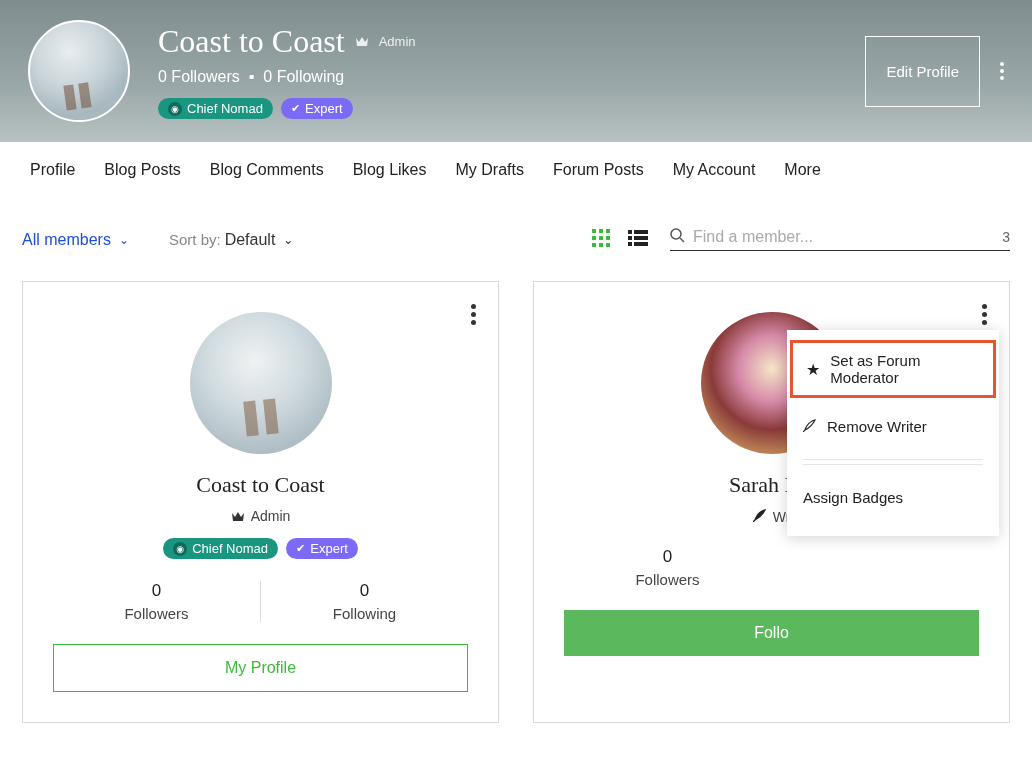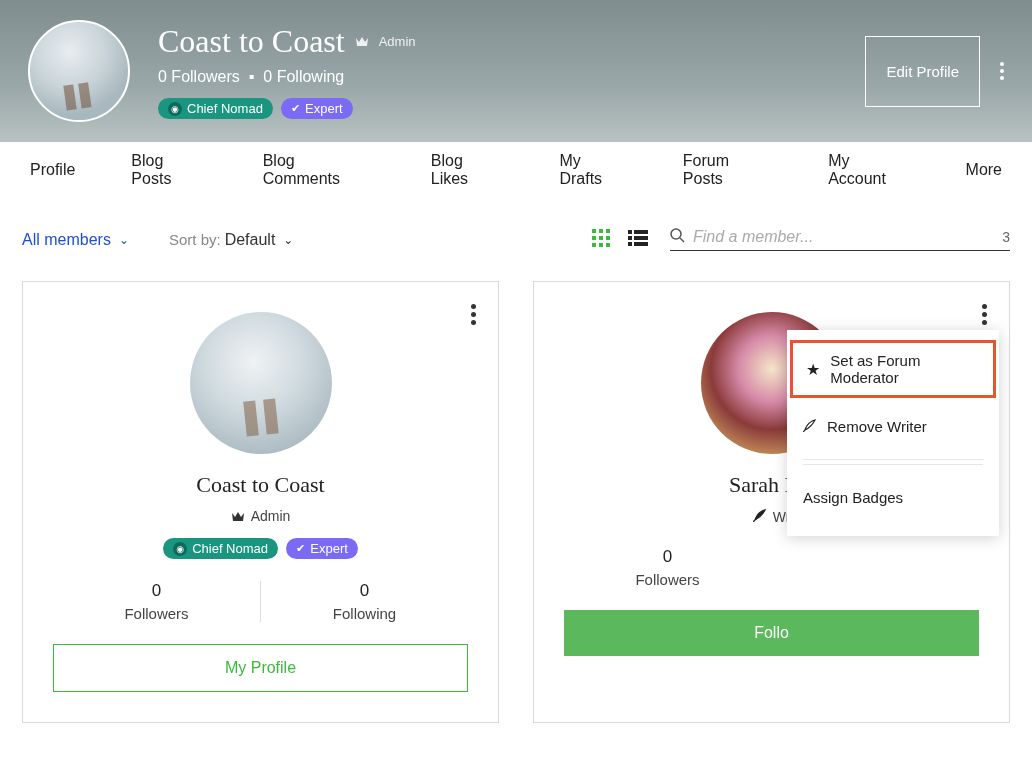--- a/index.html
+++ b/index.html
@@ -34,36 +34,36 @@
   .badge { display:inline-flex; align-items:center; gap:5px; padding: 3px 10px; border-radius: 12px; font-size: 13px; color:#fff; }
   .badge-nomad { background: #1a9580; }
   .badge-expert { background: #7a6af6; }
   .badge-icon-circle { width:14px; height:14px; border-radius:50%; background:#0d6b5c; display:inline-flex; align-items:center; justify-content:center; font-size:9px; }
   .badge-icon-check { font-size:11px; }
   .header-actions { display:flex; align-items:center; gap:20px; }
   .edit-profile-btn { border:1px solid #fff; background:transparent; color:#fff; padding: 26px 20px; font-size: 15px; cursor:pointer; }
   .kebab-icon { color:#fff; font-size: 20px; cursor:pointer; display:flex; flex-direction:column; gap:3px; align-items:center; }
   .kebab-icon span { width:4px; height:4px; border-radius:50%; background:currentColor; display:block; }
   
-  .tabs-bar { border-top: none; background:#fff; padding: 0 30px; display:flex; gap: 56px; align-items:center; height: 56px; }
+  .tabs-bar { border-top: none; background:#fff; padding: 0 30px; display:flex; gap: 29px; align-items:center; height: 56px; }
   .tab-item { font-size: 16px; color:#222; cursor:pointer; }
   
   .content { padding: 30px 22px 30px 22px; }
   .controls-row { display:flex; align-items:center; margin-bottom: 30px; }
   .filter-dd { font-size: 16px; color:#1d4ed8; display:flex; align-items:center; gap:8px; cursor:pointer; }
   .sortby { margin-left: 40px; display:flex; align-items:center; gap:4px; }
   .sortby-label { color:#888; font-size:15px; }
   .sortby-value { font-size:16px; color:#333; display:flex; align-items:center; gap:8px; cursor:pointer; }
   .chev { font-size:12px; }
   .spacer { flex:1; }
   .view-grid-icon { color:#3bbb3b; margin-right: 18px; cursor:pointer; }
   .view-list-icon { color:#222; margin-right: 22px; cursor:pointer; }
   .search-box { position:relative; border-bottom:1px solid #333; width: 340px; display:flex; align-items:center; padding-bottom:4px; }
   .search-icon { font-size:15px; color:#555; margin-right:8px; }
-  .search-input { border:none; outline:none; font-size:16px; color:#888; flex:1; background:transparent;font-style:italic; }
+  .search-input { border:none; outline:none; font-size:16px; color:#888; flex:1; background:transparent; }
   .search-input::placeholder { color:#aaa; }
   .search-count { color:#666; font-size:14px; }
   
   .cards { display:flex; gap:34px; }
   .card { border:1px solid #d9d9d9; width: 478px; padding: 22px 30px 30px 30px; position:relative; }
   .card-kebab { position:absolute; top:22px; right:22px; color:#333; cursor:pointer; display:flex; flex-direction:column; gap:3px;}
   .card-kebab span{width:5px;height:5px;border-radius:50%;background:#333;}
   .card-avatar { width:142px; height:142px; border-radius:50%; margin: 8px auto 18px auto; }
   .avatar1 { background: radial-gradient(circle at 45% 35%, #f0f2f3 0%, #d0dbe0 40%, #aab9c0 80%); position:relative; overflow:hidden;}
   .avatar1::after{content:"";position:absolute;bottom:18px;left:55px;width:12px;height:35px;background:rgba(130,95,70,.55);transform:rotate(-6deg);box-shadow:20px 0 0 rgba(130,95,70,.55);}

